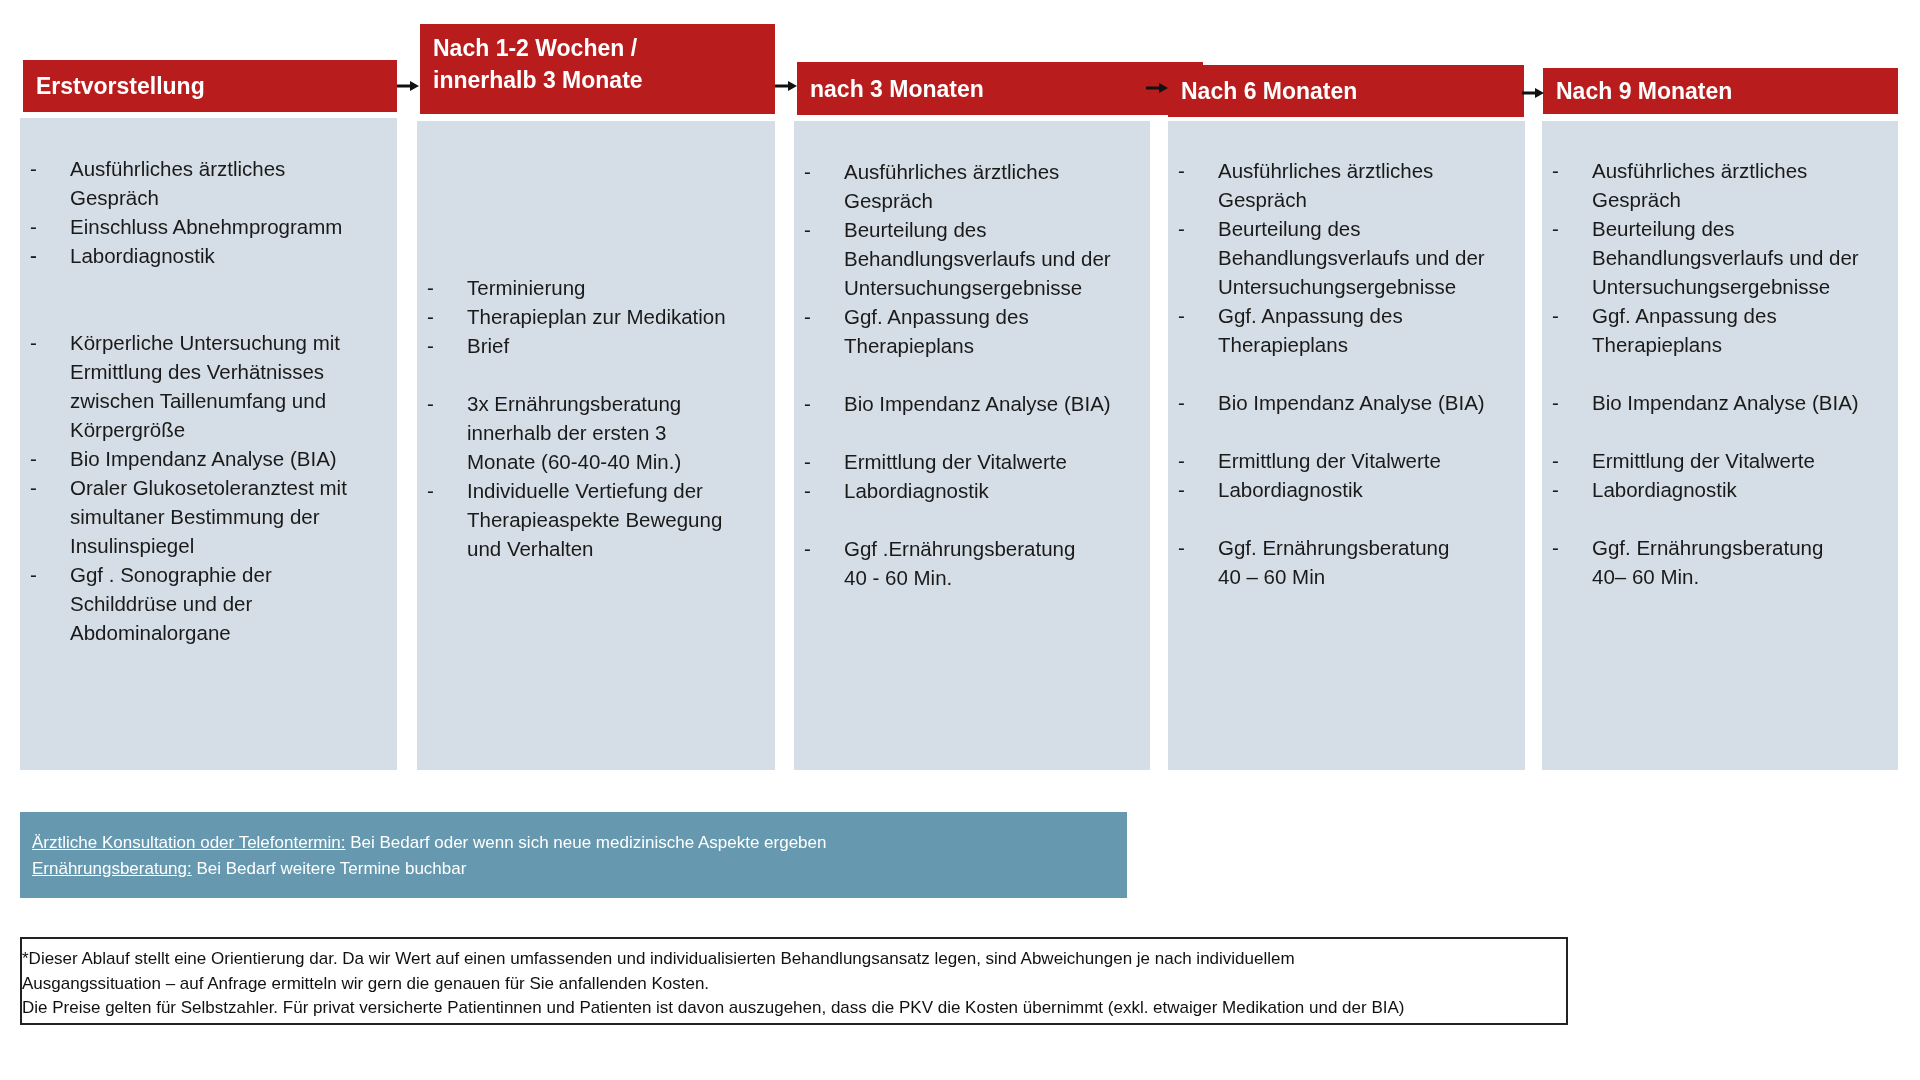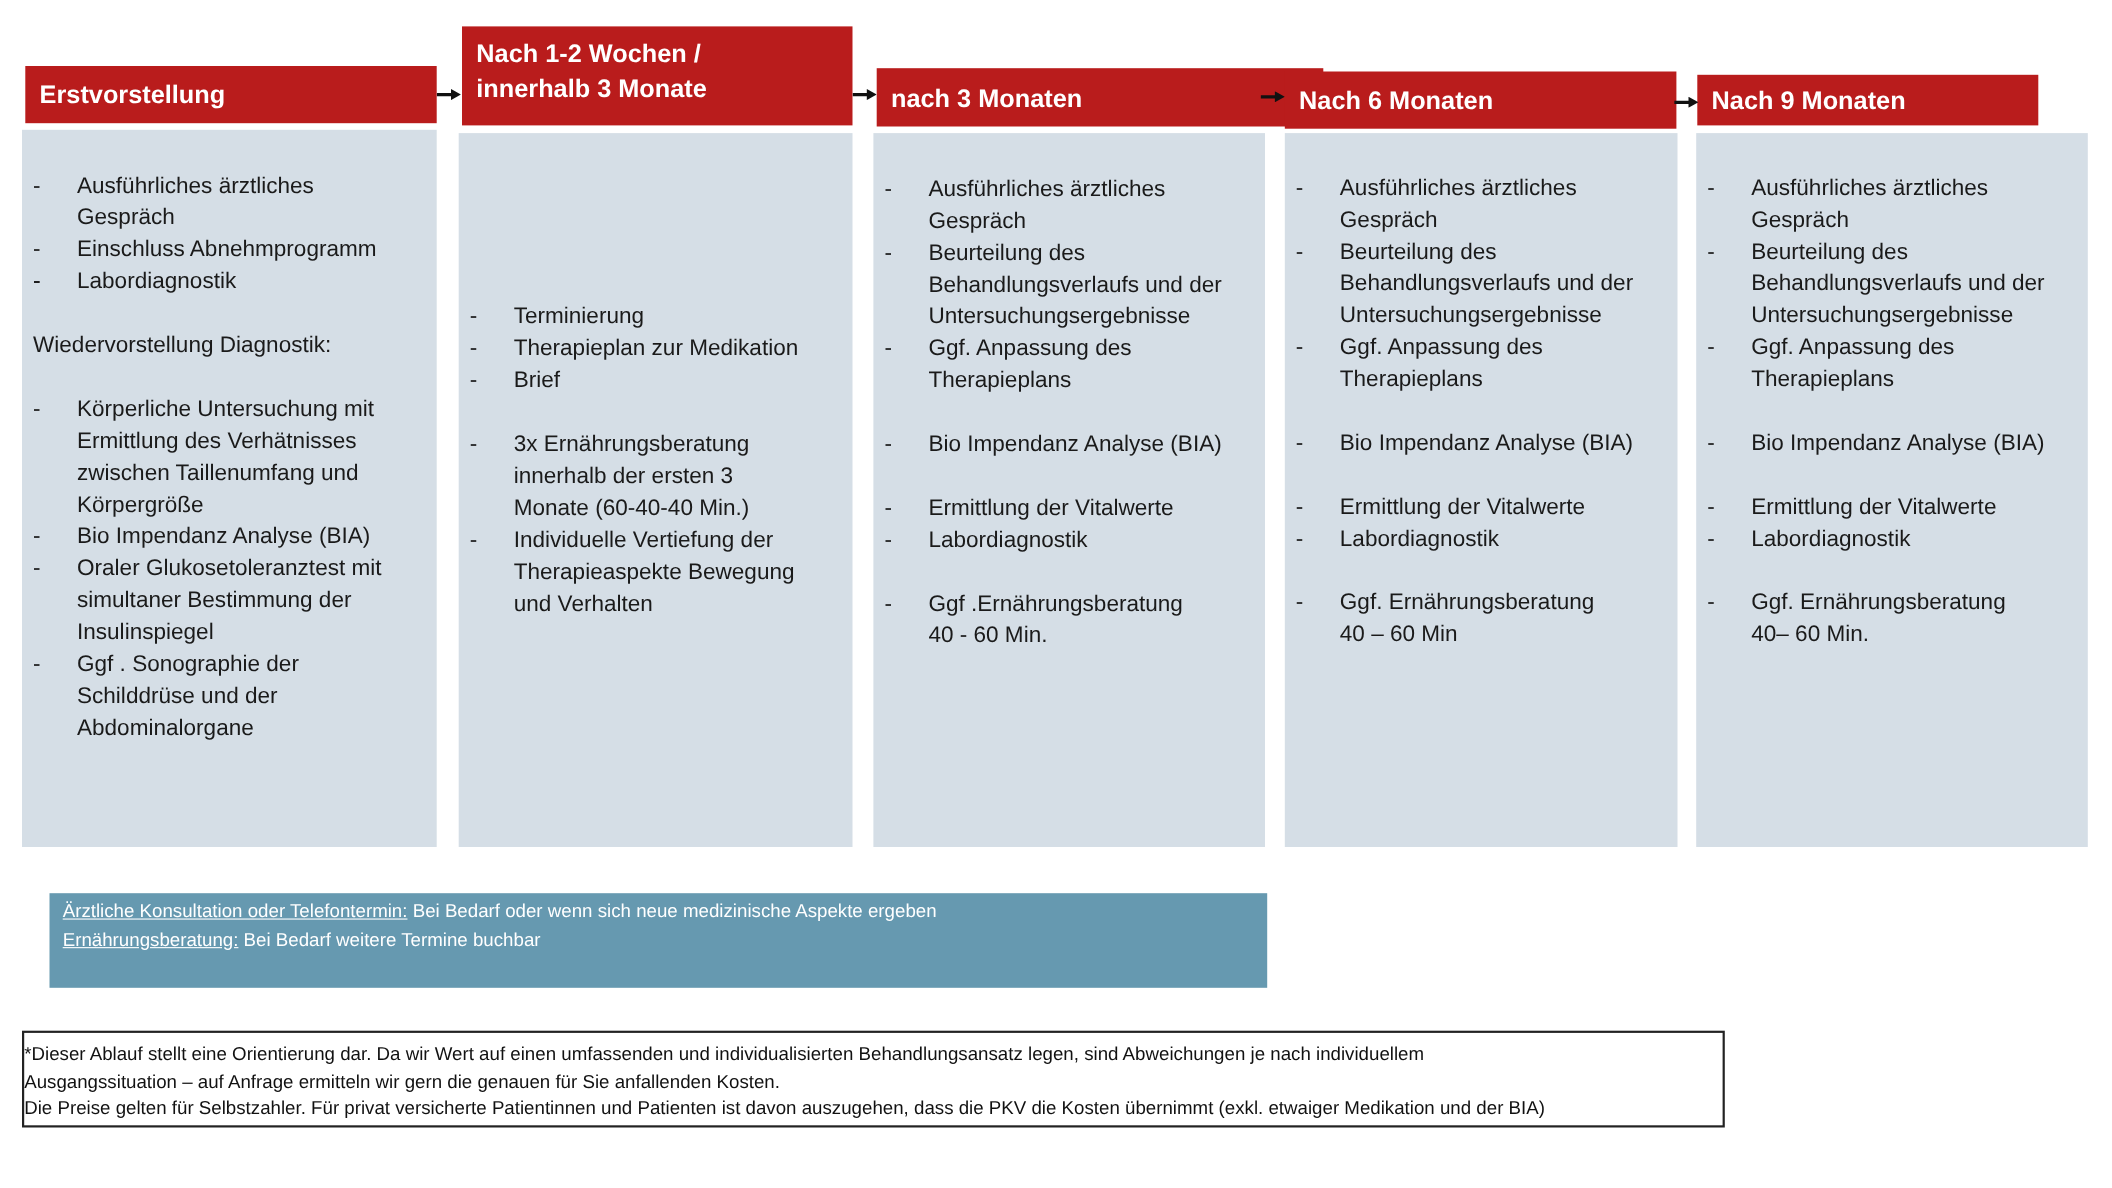--- a/index.html
+++ b/index.html
@@ -19,21 +19,21 @@
   }
   .blist { list-style: none; margin: 0; padding: 0; }
   .blist li { position: relative; padding-left: 50px; }
   .blist li .dash { position: absolute; left: 10px; top: 0; }
   .gap { height: 29px; }
   .plain { padding-left: 10px; }
   .arrow { position: absolute; width: 22px; height: 10px; }
   .info {
     position: absolute; left: 20px; top: 812px; width: 1107px; height: 86px;
     background: #6699b0; color: #ffffff; font-size: 17px; line-height: 25.5px;
-    padding: 4px 12px; box-sizing: border-box; margin-left: 25px;
+    padding: 18px 12px; box-sizing: border-box;
   }
   .info .u { text-decoration: underline; }
   .disclaimer {
     position: absolute; left: 20px; top: 937px; width: 1548px; height: 88px;
     border: 2px solid #222222; box-sizing: border-box; background: #ffffff;
     font-size: 17px; line-height: 24.5px; padding: 8px 0; color: #111111;
   }
 </style>
 </head>
 <body>
@@ -44,21 +44,21 @@
 <div class="header" style="left:420px; top:24px; width:355px; height:90px; align-items:flex-start; padding-top:8px;">
   <span class="htext">Nach 1-2 Wochen /
 innerhalb 3 Monate</span>
 </div>
 <div class="header" style="left:797px; top:62px; width:406px; height:53px;">
   <span class="htext">nach 3 Monaten</span>
 </div>
 <div class="header" style="left:1168px; top:65px; width:356px; height:52px;">
   <span class="htext">Nach 6 Monaten</span>
 </div>
-<div class="header" style="left:1543px; top:68px; width:310px; height:46px;">
+<div class="header" style="left:1543px; top:68px; width:355px; height:46px;">
   <span class="htext">Nach 9 Monaten</span>
 </div>
 
 <svg class="arrow" style="left:397px; top:81px;" viewBox="0 0 22 10">
     <line x1="0" y1="5" x2="15" y2="5" stroke="#111" stroke-width="3"></line>
     <polygon points="13,0 22,5 13,10" fill="#111"></polygon>
   </svg>
 <svg class="arrow" style="left:775px; top:81px;" viewBox="0 0 22 10">
     <line x1="0" y1="5" x2="15" y2="5" stroke="#111" stroke-width="3"></line>
     <polygon points="13,0 22,5 13,10" fill="#111"></polygon>
@@ -74,21 +74,20 @@
 
 <div class="body-box" style="left:20px; top:118px; width:377px; height:652px; padding-top:36px;">
     <ul class="blist">
       <li><span class="dash">-</span><span style="white-space: pre-line;">Ausführliches ärztliches
 Gespräch</span></li>
       <li><span class="dash">-</span><span style="white-space: pre-line;">Einschluss Abnehmprogramm</span></li>
       <li><span class="dash">-</span></li>
       <li><span class="dash">-</span><span style="white-space: pre-line;">Labordiagnostik</span></li>
     </ul>
     <div class="gap"></div>
-    <div class="plain">Wiedervorstellung Diagnostik:</div>
     <div class="gap"></div>
     <ul class="blist">
       <li><span class="dash">-</span><span style="white-space: pre-line;">Körperliche Untersuchung mit
 Ermittlung des Verhätnisses
 zwischen Taillenumfang und
 Körpergröße</span></li>
       <li><span class="dash">-</span><span style="white-space: pre-line;">Bio Impendanz Analyse (BIA)</span></li>
       <li><span class="dash">-</span><span style="white-space: pre-line;">Oraler Glukosetoleranztest mit
 simultaner Bestimmung der
 Insulinspiegel</span></li>

